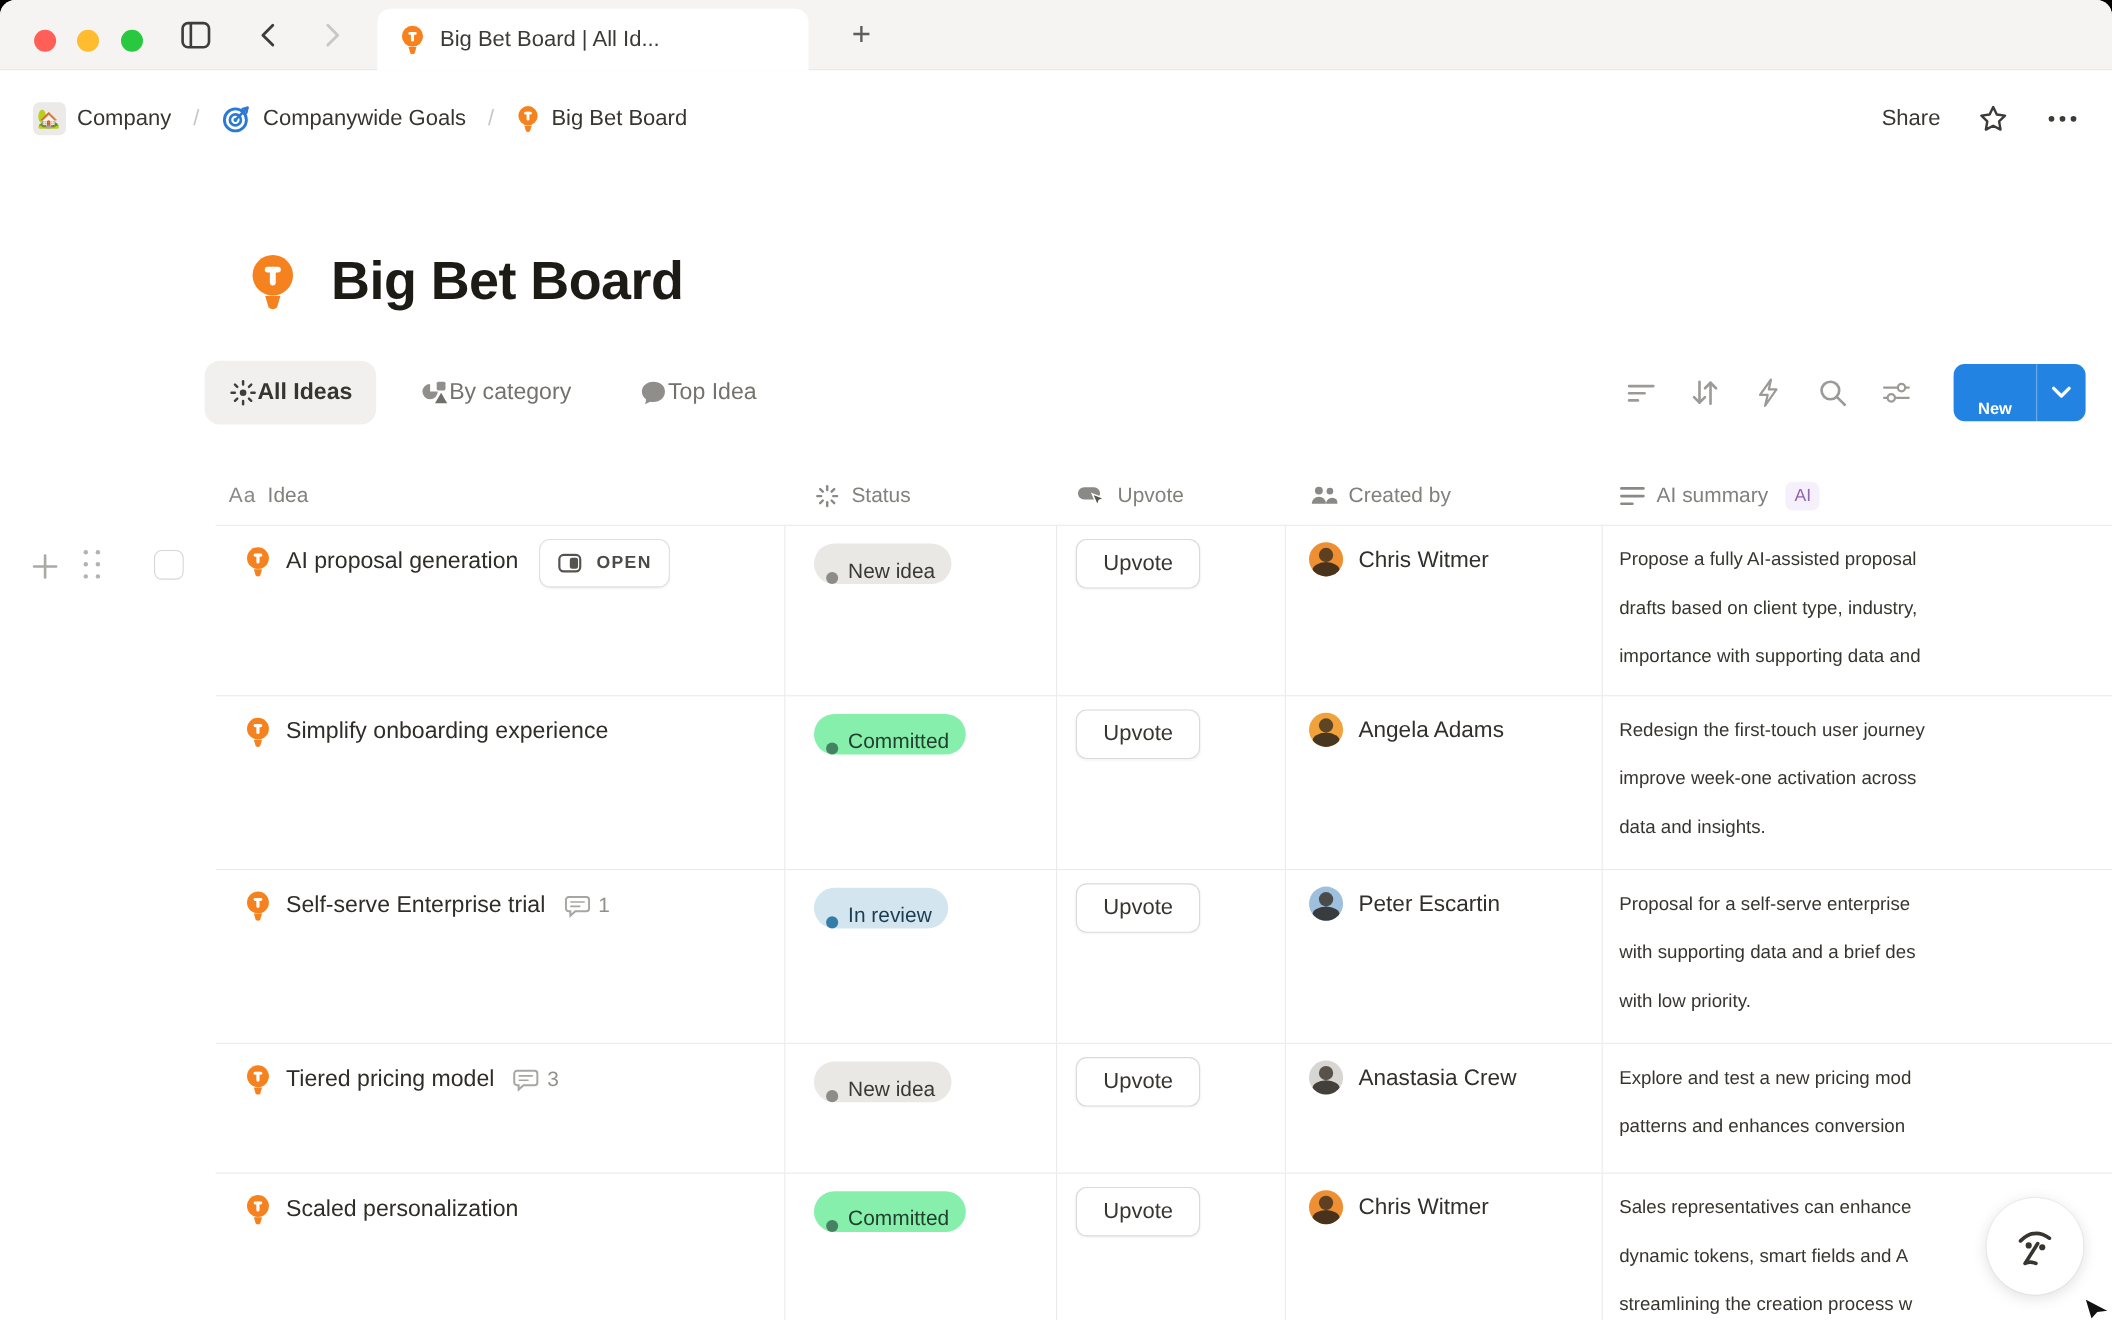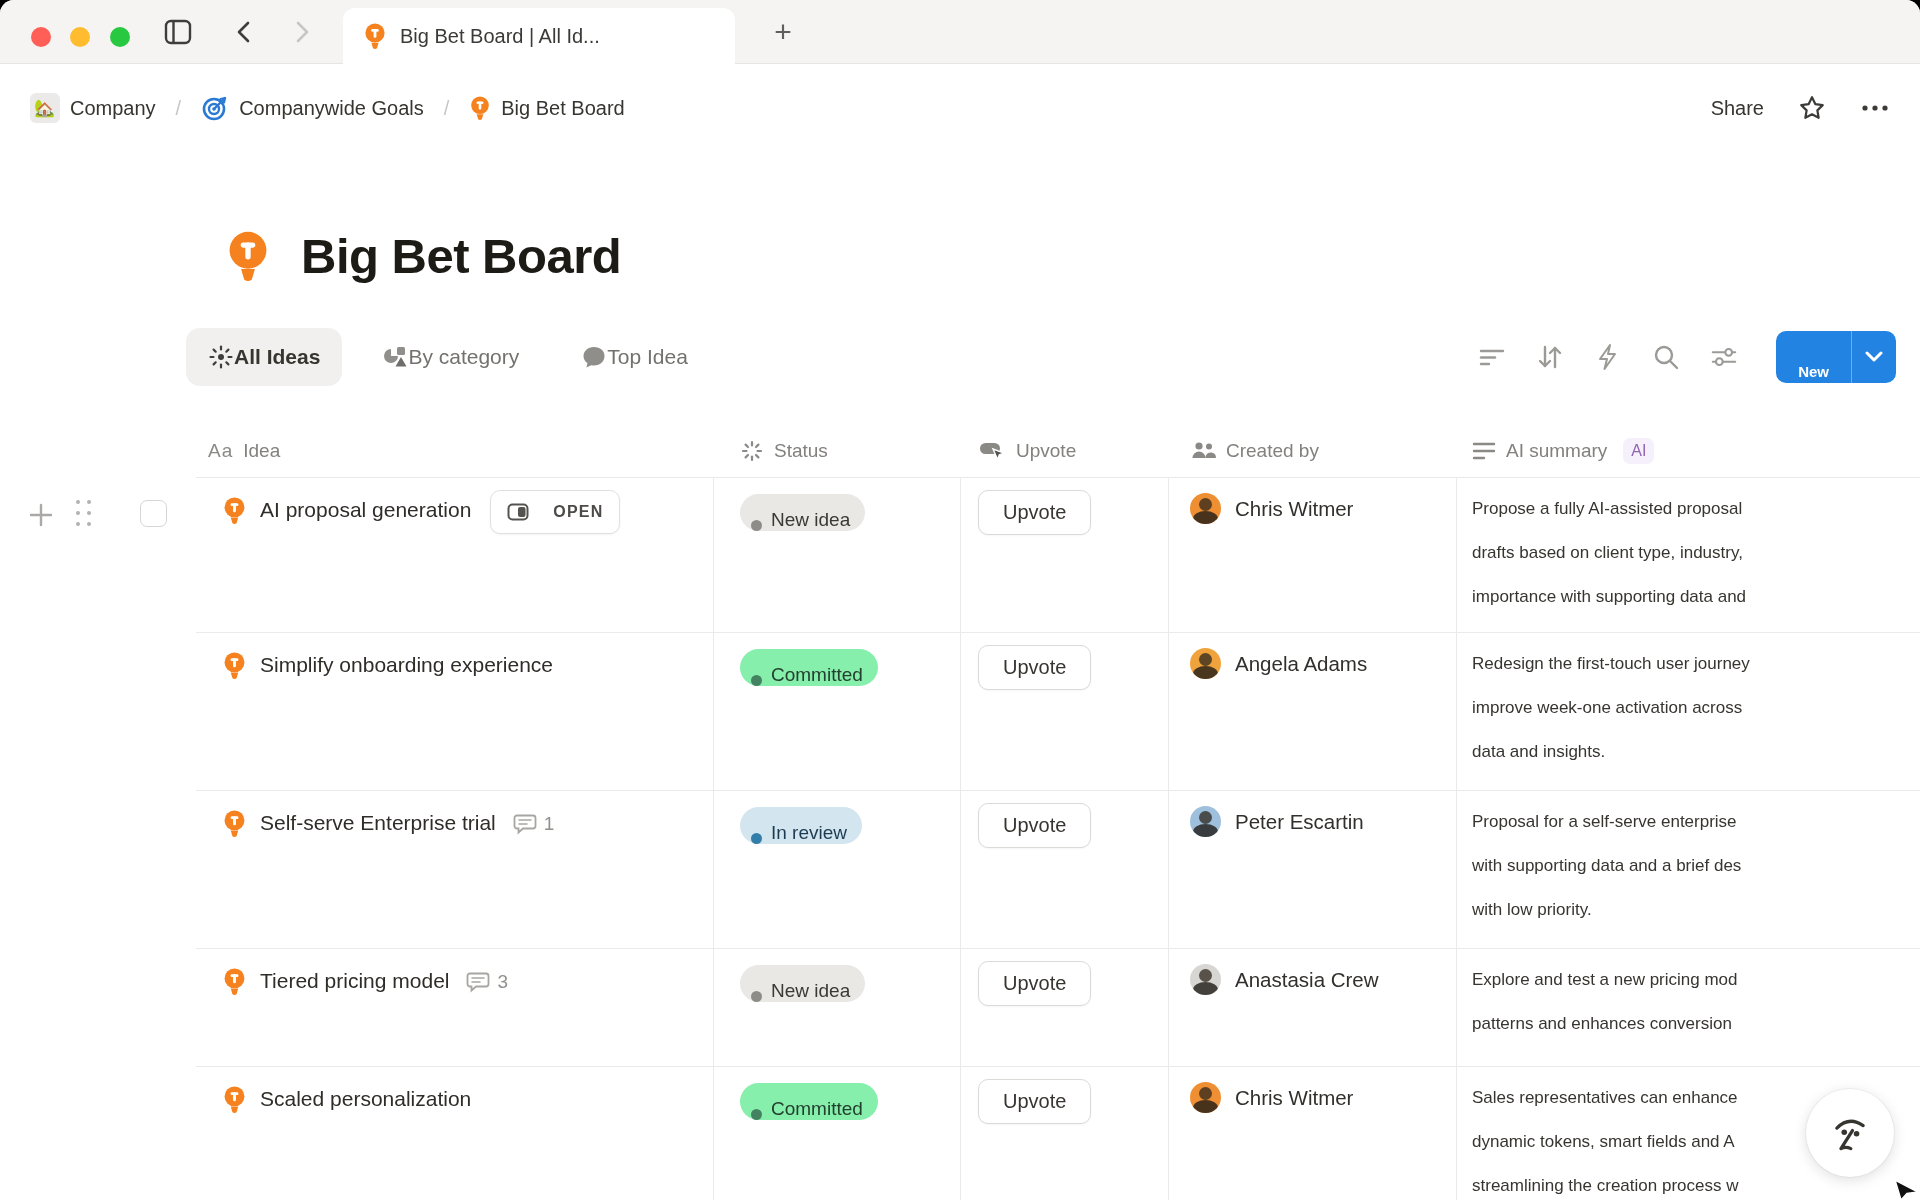--- a/index.html
+++ b/index.html
@@ -56,21 +56,21 @@
   .row{display:flex;border-bottom:1px solid #ebeae8;}
   .r0{height:155px;} .r1{height:158px;} .r2{height:158px;} .r3{height:118px;} .r4{height:165px;}
   .cell{height:100%;}
   .c1{width:518px;border-right:1px solid #ebeae8;display:flex;align-items:flex-start;gap:13px;padding:18px 10px 0 26px;}
   .c2{width:247px;border-right:1px solid #ebeae8;padding:16px 0 0 26px;}
   .c3{width:208px;border-right:1px solid #ebeae8;padding:12px 0 0 17px;}
   .c4{width:288px;border-right:1px solid #ebeae8;display:flex;align-items:flex-start;gap:14px;padding:15px 0 0 21px;}
   .c5{width:463px;padding:9px 0 0 15px;font-size:17px;color:#37352f;line-height:44px;}
   .c5 div{white-space:nowrap;overflow:hidden;}
   .ideatext{font-size:21px;font-weight:500;color:#2f2d28;margin-top:2px;white-space:nowrap;}
-  .openpill{display:flex;align-items:center;gap:24px;border:1px solid #e2e0dd;border-radius:10px;height:44px;padding:0 16px;
+  .openpill{display:flex;align-items:center;gap:13px;border:1px solid #e2e0dd;border-radius:10px;height:44px;padding:0 16px;
             background:#fff;box-shadow:0 1px 2px rgba(0,0,0,0.05);font-size:16px;letter-spacing:1.2px;color:#4d4b48;font-weight:600;margin-top:-6px;margin-left:6px;}
   .commentct{display:flex;align-items:center;gap:7px;color:#91908d;font-size:19px;margin-top:3px;margin-left:4px;}
   .pill{display:inline-flex;align-items:flex-end;gap:9px;height:37px;border-radius:19px;padding:0 15px 0 11px;font-size:19px;}
   .pill .dot{width:11px;height:11px;border-radius:50%;}
   .pill-gray{background:#e9e8e5;color:#3a3935;} .pill-gray .dot{background:#8d8c89;}
   .pill-green{background:#86efac;color:#233f2e;} .pill-green .dot{background:#448361;}
   .pill-blue{background:#d3e5ef;color:#1d3c52;} .pill-blue .dot{background:#337ea9;}
   .upvotebtn{display:inline-flex;align-items:center;justify-content:center;height:45px;padding:0 24px;border:1px solid #dcdad7;
              border-radius:10px;background:#fff;box-shadow:0 1px 2px rgba(0,0,0,0.04);font-size:20px;font-weight:500;color:#37352f;}
   .avatar{width:31px;height:31px;border-radius:50%;position:relative;overflow:hidden;flex:0 0 auto;}

